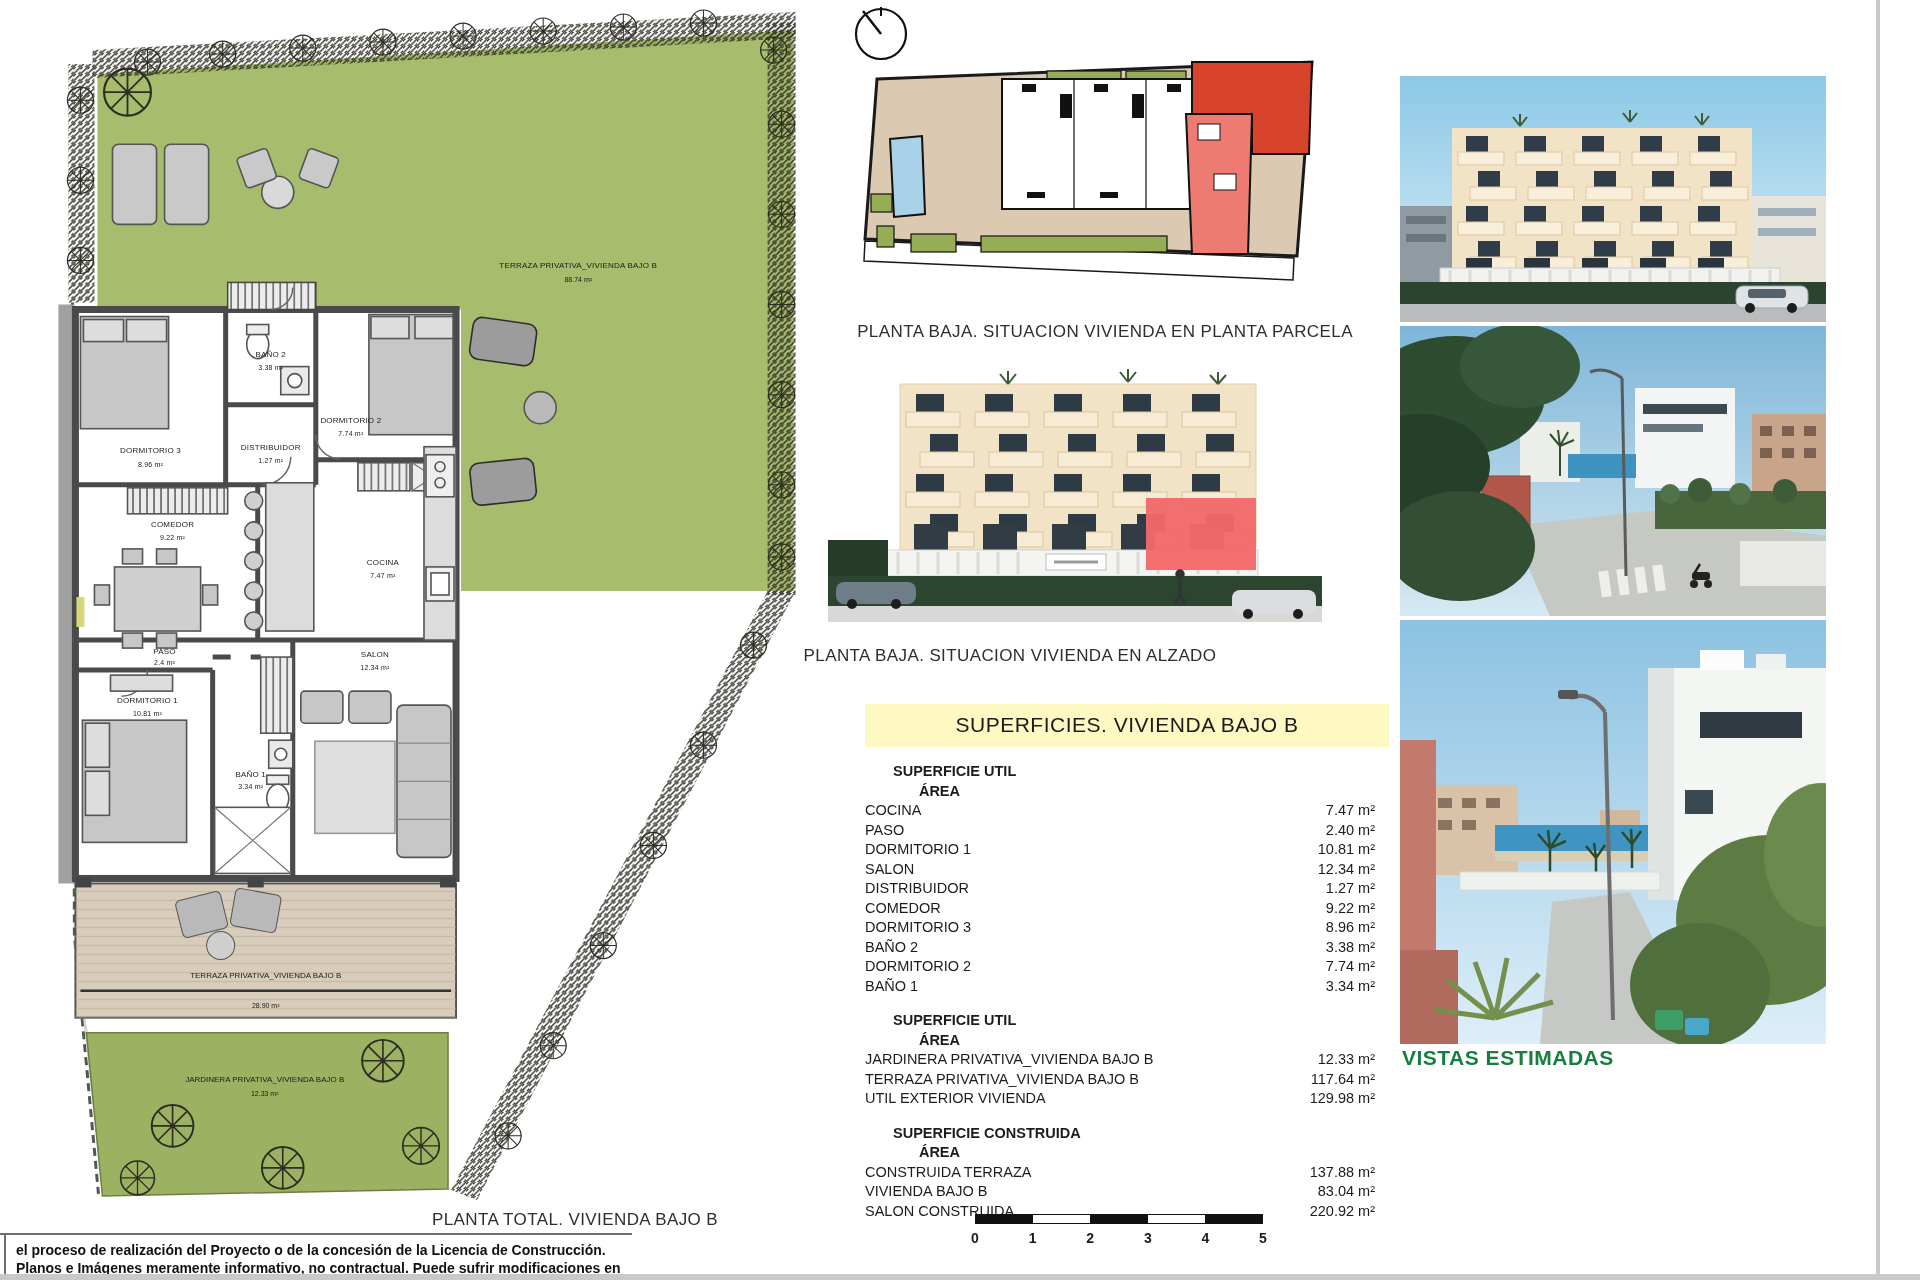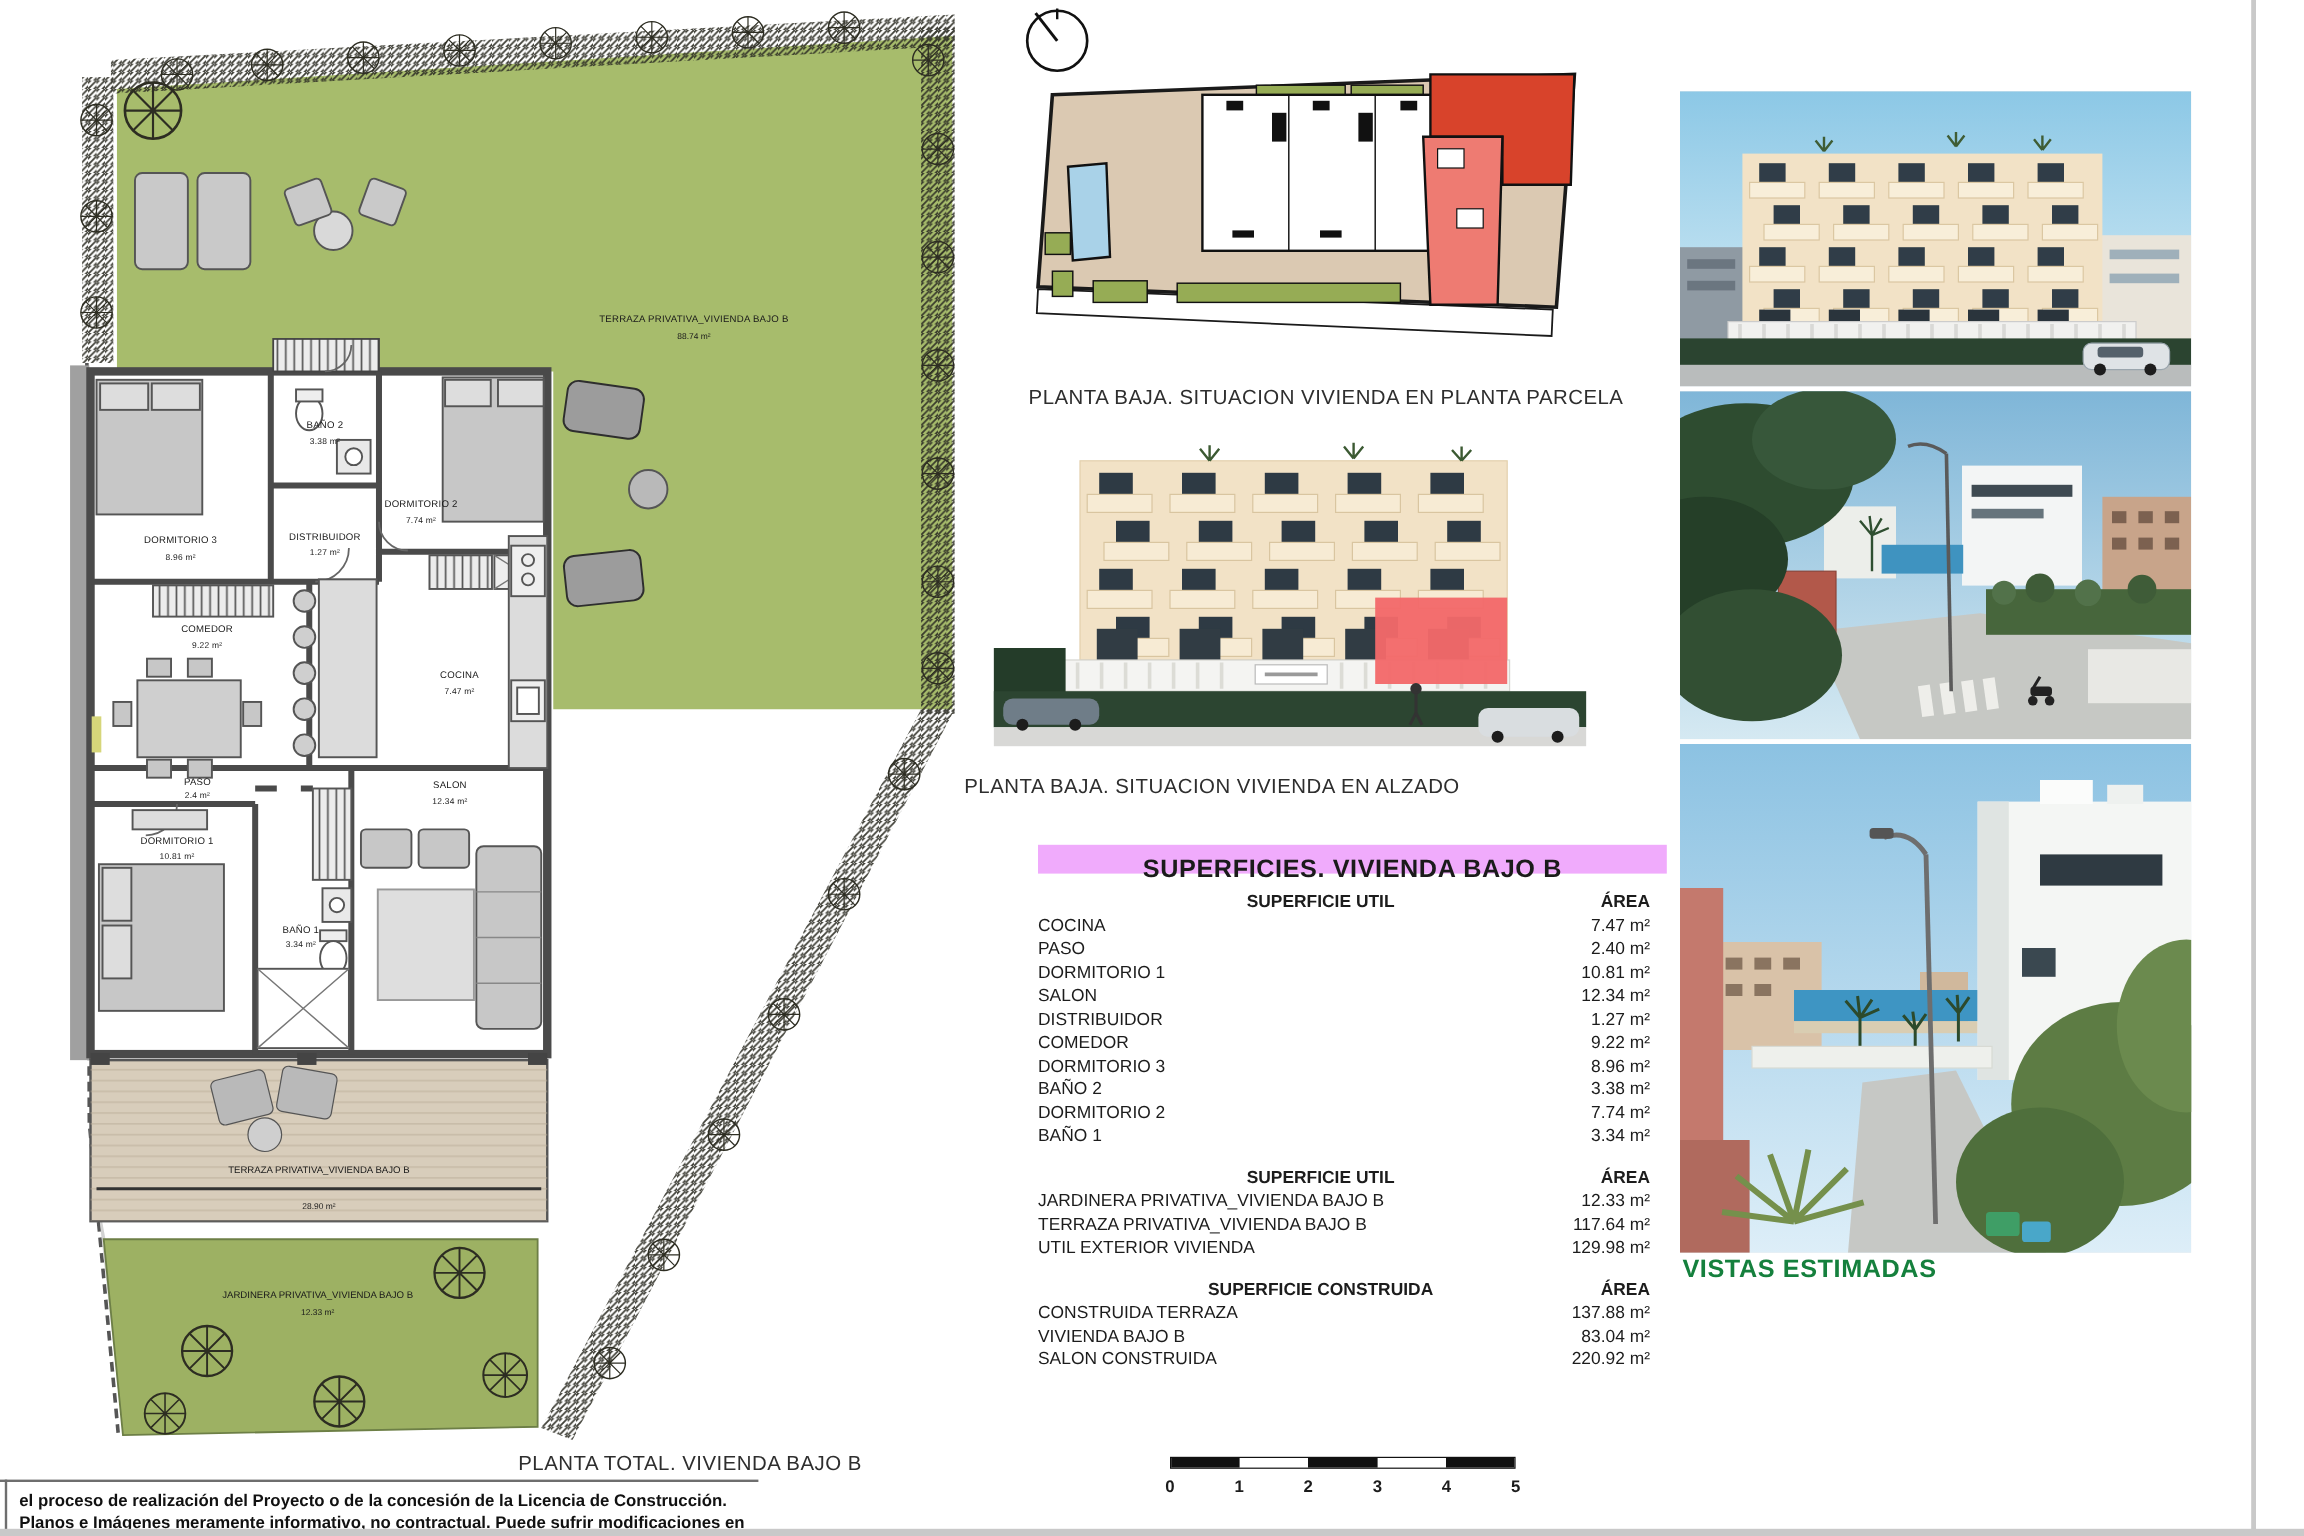--- a/index.html
+++ b/index.html
@@ -3,27 +3,27 @@
 <meta charset="utf-8">
 <style>
   html,body{margin:0;padding:0;background:#fff;}
   body{width:1920px;height:1280px;position:relative;overflow:hidden;
        font-family:"Liberation Sans",sans-serif;color:#1c1c1c;}
   .abs{position:absolute;}
   .cap{position:absolute;font-size:17px;color:#2e2e2e;letter-spacing:.4px;text-align:center;white-space:nowrap;margin-top:16px;}
   svg text{font-family:"Liberation Sans",sans-serif;fill:#1a1a1a;}
   
   #table{position:absolute;left:865px;top:704px;width:524px;}
-  #table .title{background:#f0abfc;height:24px;line-height:42px;text-align:center;
-                font-weight:bold;font-size:21px;letter-spacing:.5px;color:#1b1b1b;}
+  #table .title{background:#fef9c3;height:43px;line-height:42px;text-align:center;
+                font-weight:normal;font-size:21px;letter-spacing:.5px;color:#1b1b1b;}
   .sec{margin-top:15px;}
   .srow{display:flex;align-items:baseline;font-size:14.5px;line-height:19.5px;color:#1c1c1c;padding-right:14px;}
   .srow .lbl{flex:1;}
   .srow .val{width:95px;text-align:right;}
-  .shead{font-weight:bold;}
+  .shead{font-weight:bold;flex-direction:column;}
   .shead .h1{flex:1;text-align:center;transform:translateX(28px);}
   .shead .h2{width:95px;text-align:right;}
   
   #scalebar{position:absolute;left:975px;top:1214px;width:288px;}
   #scalebar .sb-bar{display:flex;height:8px;border:1.5px solid #111;}
   #scalebar .cell{flex:1;}
   #scalebar .cell.b{background:#111;}
   #scalebar .sb-nums{position:relative;height:20px;margin-top:6px;font-weight:bold;font-size:14px;}
   #scalebar .sb-nums span{position:absolute;top:0;transform:translateX(-50%);}
   

